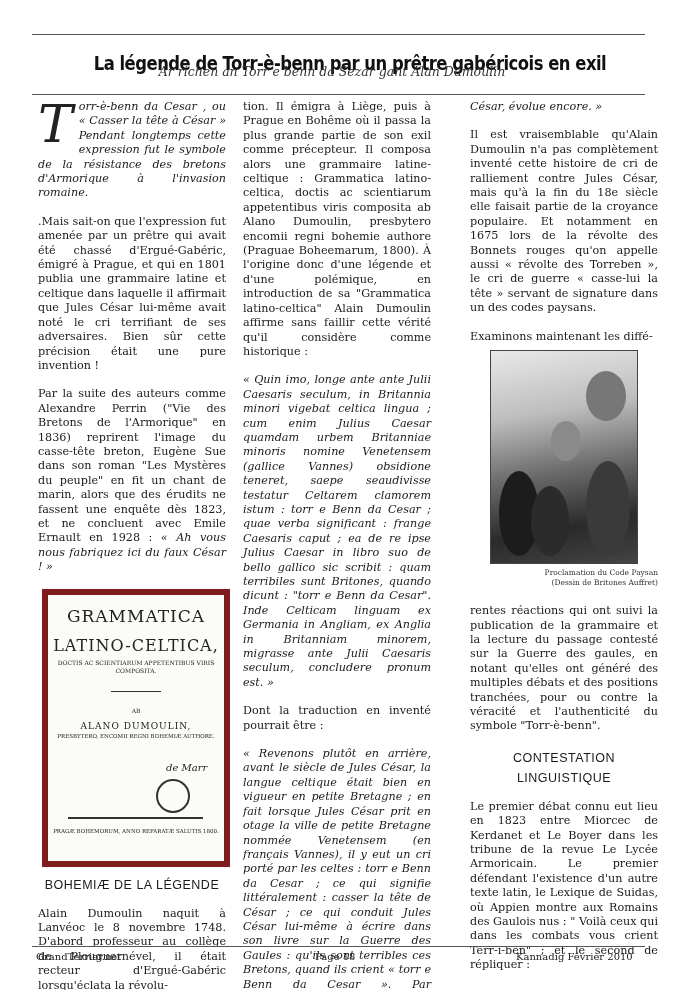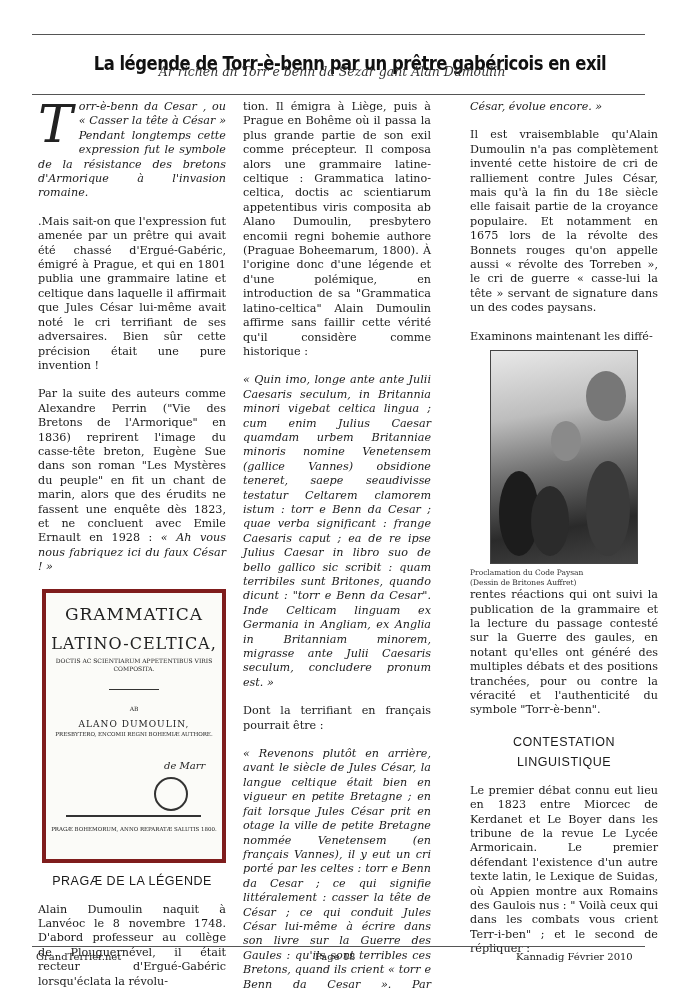--- a/index.html
+++ b/index.html
@@ -16,39 +16,39 @@
   .col { position: absolute; top: 100px; width: 188px;
     font-family: "DejaVu Serif", serif; font-size: 11.2px; line-height: 14.4px;
     text-align: justify; hyphens: auto; }
   .col p { margin: 0 0 14px 0; }
   .col1 { left: 38px; }
   .col2 { left: 243px; }
   .col3 { left: 470px; }
   .it { font-style: italic; }
   .dropcap { float: left; font-family: "DejaVu Serif", serif; font-style: italic;
     font-size: 52px; line-height: 44px; margin: 2px 6px 0 0; color: #222; }
-  .fig1 { width: 176px; height: 266px; margin: 0 0 8px 4px; border: 4px solid #7f1d1d;
+  .fig1 { width: 176px; height: 266px; margin: 0 0 8px 4px; border: 6px solid #7f1d1d;
     background: #fbfbf8; position: relative; font-family: "DejaVu Serif", serif; text-align: center; color: #222; }
   .fig1 .g1 { font-size: 17px; margin-top: 14px; letter-spacing: 1px; }
   .fig1 .g2 { font-size: 16px; margin-top: 16px; letter-spacing: 1px; }
   .fig1 .g3 { font-size: 6px; margin-top: 6px; line-height: 8px; }
   .fig1 .hr { width: 50px; height: 1px; background: #333; margin: 16px auto 12px; }
   .fig1 .g4 { font-size: 6px; }
   .fig1 .g5 { font-size: 9px; letter-spacing: 1px; }
   .fig1 .g6 { font-size: 5.5px; line-height: 7px; }
   .fig1 .stamp { position: absolute; left: 108px; top: 184px; width: 30px; height: 30px; border: 2px solid #333; border-radius: 50%; }
   .fig1 .sig { position: absolute; left: 118px; top: 166px; font-style: italic; font-size: 10px; }
   .fig1 .bar { position: absolute; left: 20px; top: 222px; width: 135px; height: 2px; background: #333; }
   .fig1 .g7 { position: absolute; left: 0; width: 100%; top: 232px; font-size: 5.5px; line-height: 8px; }
   .head { font-family: Liberation Sans, sans-serif; font-size: 12.5px; text-align: center;
     line-height: 20px; letter-spacing: 0.5px; margin: 4px 0 12px; font-weight: normal; }
   .fig2 { width: 146px; height: 212px; margin: 2px auto 4px; border: 1px solid #444;
     background: linear-gradient(170deg, #e9e9e9 0%, #bdbdbd 30%, #6d6d6d 55%, #2a2a2a 80%, #444 100%); position: relative; }
   .fig2 .fig-shape { position: absolute; border-radius: 50%; background: #1c1c1c; }
-  .caption { font-family: "DejaVu Serif", serif; font-size: 7.5px; line-height: 10px; text-align: left; color: #333; margin-bottom: 0; }
+  .caption { font-family: "DejaVu Serif", serif; font-size: 7.5px; line-height: 10px; text-align: right; color: #333; margin-bottom: 16px; }
   .footer { position: absolute; top: 951px; font-family: "DejaVu Serif", serif; font-size: 10px; color: #222; }
   .footer.l { left: 36px; }
   .footer.c { left: 315px; }
   .footer.r { left: 516px; }
 </style>
 </head>
 <body>
 
 <div class="rule top"></div>
 <h1 class="title">La légende de Torr-è-benn par un prêtre gabéricois en exil</h1>
@@ -65,28 +65,28 @@
     <div class="g3">DOCTIS AC SCIENTIARUM APPETENTIBUS VIRIS COMPOSITA.</div>
     <div class="hr"></div>
     <div class="g4">AB</div>
     <div class="g5">ALANO DUMOULIN,</div>
     <div class="g6">PRESBYTERO, ENCOMII REGNI BOHEMIÆ AUTHORE.</div>
     <div class="sig">de Marr</div>
     <div class="stamp"></div>
     <div class="bar"></div>
     <div class="g7">PRAGÆ BOHEMORUM, ANNO REPARATÆ SALUTIS 1800.</div>
   </div>
-  <h2 class="head">PRAGÆ DE LA LÉGENDE</h2>
+  <h2 class="head">BOHEMIÆ DE LA LÉGENDE</h2>
   <p>Alain Dumoulin naquit à Lanvéoc le 8 novembre 1748. D'abord professeur au collège de Plouguernével, il était recteur d'Ergué-Gabéric lorsqu'éclata la révolu-</p>
 </div>
 
 <div class="col col2">
   <p>tion. Il émigra à Liège, puis à Prague en Bohême où il passa la plus grande partie de son exil comme précepteur. Il composa alors une grammaire latine-celtique : Grammatica latino-celtica, doctis ac scientiarum appetentibus viris composita ab Alano Dumoulin, presbytero encomii regni bohemie authore (Praguae Boheemarum, 1800). À l'origine donc d'une légende et d'une polémique, en introduction de sa "Grammatica latino-celtica" Alain Dumoulin affirme sans faillir cette vérité qu'il considère comme historique :</p>
   <p class="it">« Quin imo, longe ante ante Julii Caesaris seculum, in Britannia minori vigebat celtica lingua ; cum enim Julius Caesar quamdam urbem Britanniae minoris nomine Venetensem (gallice Vannes) obsidione teneret, saepe seaudivisse testatur Celtarem clamorem istum : torr e Benn da Cesar ; quae verba significant : frange Caesaris caput ; ea de re ipse Julius Caesar in libro suo de bello gallico sic scribit : quam terribiles sunt Britones, quando dicunt : "torr e Benn da Cesar". Inde Celticam linguam ex Germania in Angliam, ex Anglia in Britanniam minorem, migrasse ante Julii Caesaris seculum, concludere pronum est. »</p>
-  <p>Dont la terrifiant en français pourrait être :</p>
+  <p>Dont la traduction en inventé pourrait être :</p>
   <p class="it">« Revenons plutôt en arrière, avant le siècle de Jules César, la langue celtique était bien en vigueur en petite Bretagne ; en fait lorsque Jules César prit en otage la ville de petite Bretagne nommée Venetensem (en français Vannes), il y eut un cri porté par les celtes : torr e Benn da Cesar ; ce qui signifie littéralement : casser la tête de César ; ce qui conduit Jules César lui-même à écrire dans son livre sur la Guerre des Gaules : qu'ils sont terribles ces Bretons, quand ils crient « torr e Benn da Cesar ». Par conséquent la langue celtique venue des pays germaniques en Angleterre, et d'Angleterre en petite Bretagne, avec les migrations d'avant l'époque de Jules</p>
 </div>
 
 <div class="col col3">
   <p class="it">César, évolue encore. »</p>
   <p>Il est vraisemblable qu'Alain Dumoulin n'a pas complètement inventé cette histoire de cri de ralliement contre Jules César, mais qu'à la fin du 18e siècle elle faisait partie de la croyance populaire. Et notamment en 1675 lors de la révolte des Bonnets rouges qu'on appelle aussi « révolte des Torreben », le cri de guerre « casse-lui la tête » servant de signature dans un des codes paysans.</p>
   <p style="margin-bottom:6px">Examinons maintenant les diffé-</p>
   <div class="fig2">
     <div class="fig-shape" style="left:8px;top:120px;width:40px;height:85px;"></div>
     <div class="fig-shape" style="left:40px;top:135px;width:38px;height:70px;background:#2b2b2b;"></div>

